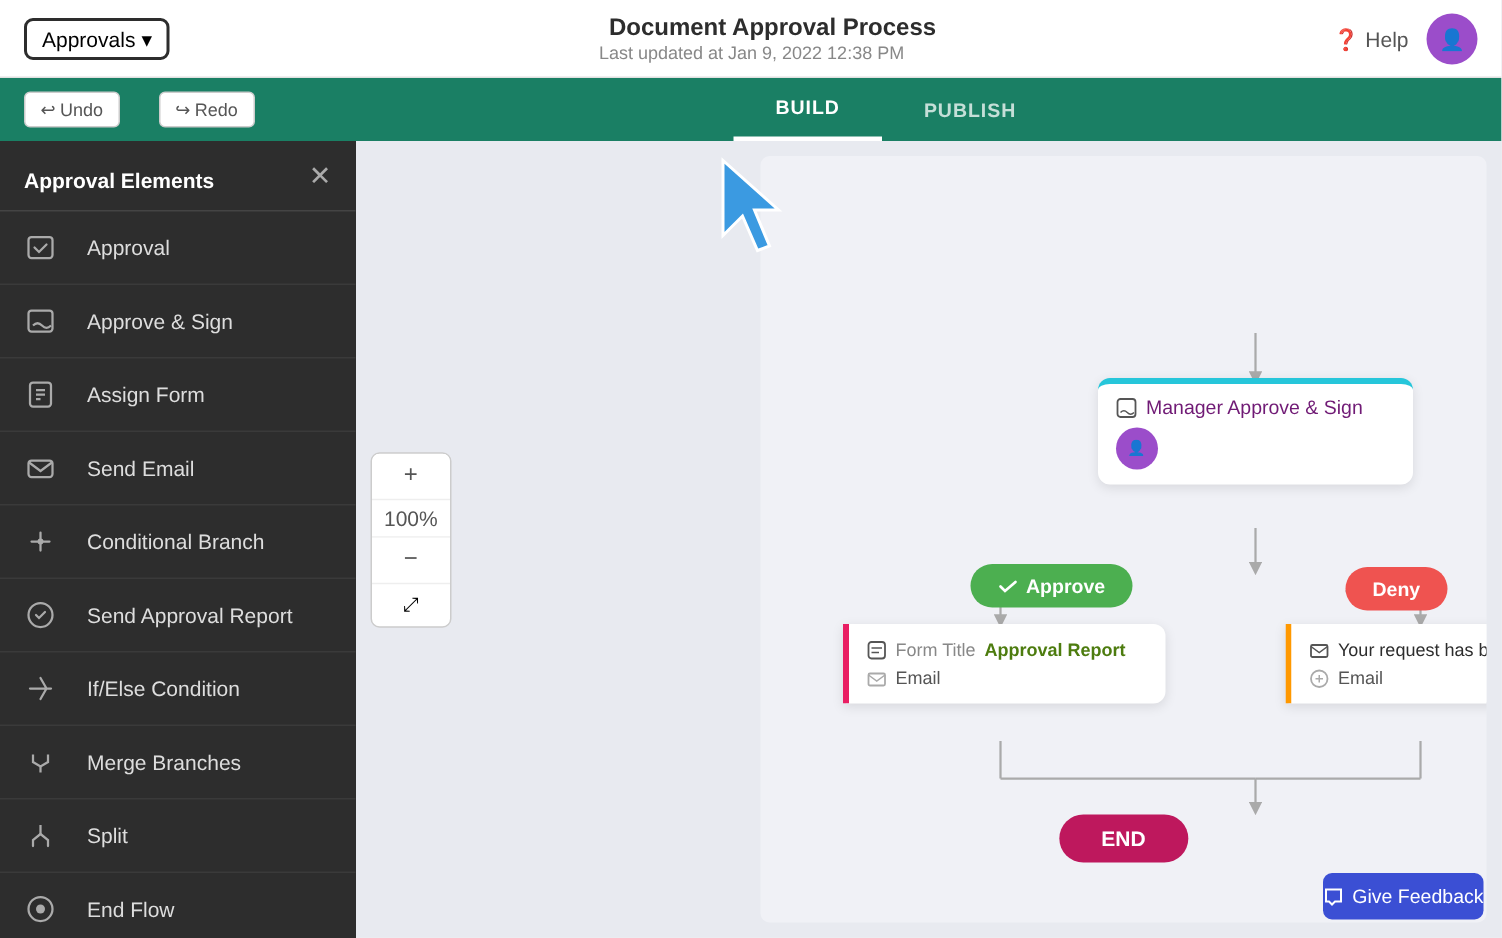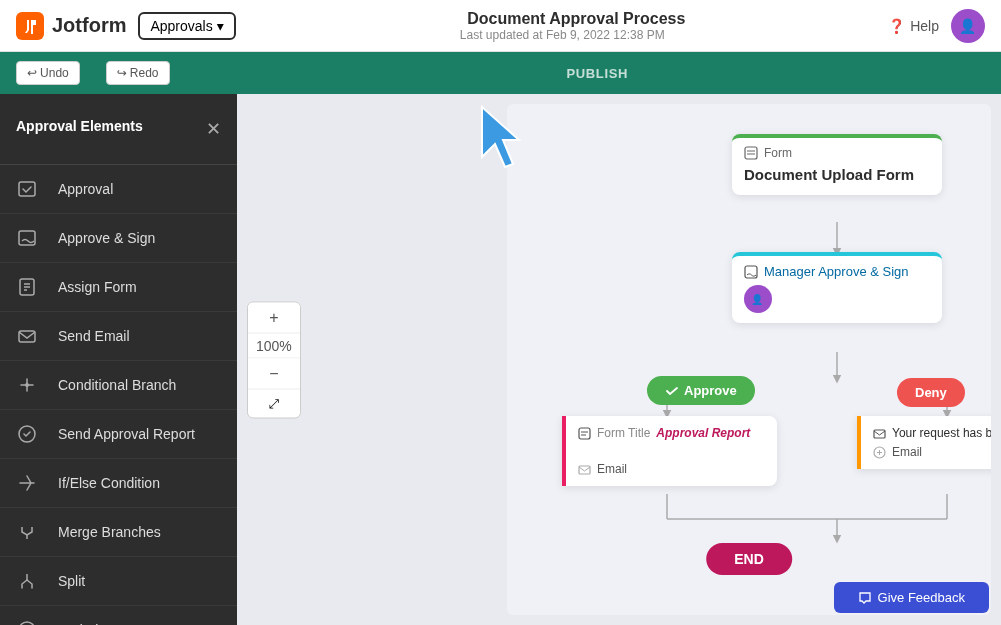--- a/index.html
+++ b/index.html
@@ -48,55 +48,48 @@
 
     
     .main-layout { display: flex; height: calc(625px - 94px); }
 
     
     .sidebar {
       width: 237px; min-width: 237px; background: #2d2d2d; color: #fff;
       display: flex; flex-direction: column; overflow-y: auto;
     }
     .sidebar-header {
-      display: flex; align-items: flex-start; justify-content: space-between;
-      padding: 24px 16px; border-bottom: 1px solid #444;
+      display: flex; align-items: flex-end; justify-content: space-between;
+      padding: 12px 16px; border-bottom: 1px solid #444;
     }
     .sidebar-header-title { font-size: 14px; font-weight: 600; }
     .sidebar-close { cursor: pointer; font-size: 18px; color: #aaa; }
     .sidebar-item {
       display: flex; align-items: center; gap: 20px;
       padding: 13px 16px; cursor: pointer; font-size: 14px; color: #ddd;
       border-bottom: 1px solid #3a3a3a;
     }
     .sidebar-item .item-icon { width: 22px; height: 22px; display: flex; align-items: center; justify-content: center; color: #aaa; font-size: 16px; }
 
     
     .canvas-area {
       flex: 1; background: #e8eaf0; overflow: hidden; position: relative;
     }
   </style>
 </head>
 <body>
 
 <div class="top-header">
-  <div class="logo">
-    <svg class="logo-icon" viewBox="0 0 28 28" xmlns="http://www.w3.org/2000/svg">
-      <rect width="28" height="28" rx="6" fill="#FF6100"></rect>
-      <path d="M8 8h5v10l-2 3h-2l2-3V8zm7 0h5v5h-3v9h-2V8z" fill="#fff"></path>
-    </svg>
-    <span class="logo-text">Jotform</span>
-  </div>
   <button class="breadcrumb-btn">
     <span>Approvals</span>
     <span>▾</span>
   </button>
   <div class="center-title">
     <div class="main-title">Document Approval Process</div>
-    <div class="sub-title">Last updated at Feb 9, 2022 12:38 PM</div>
+    <div class="sub-title">Last updated at Jan 9, 2022 12:38 PM</div>
   </div>
   <div class="header-right">
     <div class="help-btn">
       <span>❓</span>
       <span>Help</span>
     </div>
     <div class="avatar">
       <span>👤</span>
     </div>
   </div>
@@ -107,20 +100,23 @@
     <button class="undo-redo">
       <span>↩</span>
       <span>Undo</span>
     </button>
     <button class="undo-redo">
       <span>↪</span>
       <span>Redo</span>
     </button>
   </div>
   <div class="tabs">
+    <div class="tab active">
+      <span>BUILD</span>
+    </div>
     <div class="tab">
       <span>PUBLISH</span>
     </div>
   </div>
 </div>
 
 <div class="main-layout">
 
   <div class="sidebar">
     <div class="sidebar-header">
@@ -254,34 +250,23 @@
         <line x1="440" y1="390" x2="440" y2="415" stroke="#aaa" stroke-width="1.5"></line>
         <line x1="440" y1="415" x2="330" y2="415" stroke="#aaa" stroke-width="1.5"></line>
         <line x1="330" y1="415" x2="330" y2="435" stroke="#aaa" stroke-width="1.5" marker-end="url(#arrowGray)"></line>
         <defs>
           <marker id="arrowGray" markerWidth="6" markerHeight="6" refX="3" refY="3" orient="auto">
             <path d="M0,0 L0,6 L6,3 z" fill="#aaa"></path>
           </marker>
         </defs>
       </svg>
 
-      <div style="position:absolute;top:30px;left:225px;width:210px;background:#fff;border-radius:8px;border-top:4px solid #4caf50;box-shadow:0 2px 8px rgba(0,0,0,0.1);">
-        <div style="display:flex;align-items:center;gap:6px;padding:8px 12px 4px;font-size:12px;color:#666;">
-          <svg width="14" height="14" viewBox="0 0 14 14">
-              <rect x="1" y="1" width="12" height="12" rx="2" fill="none" stroke="#666" stroke-width="1.2"></rect>
-              <line x1="3" y1="5" x2="11" y2="5" stroke="#666" stroke-width="1"></line>
-              <line x1="3" y1="8" x2="11" y2="8" stroke="#666" stroke-width="1"></line>
-            </svg>
-          <span>Form</span>
-        </div>
-        <div style="padding:2px 12px 12px;font-size:15px;font-weight:600;color:#2d2d2d;">Document Upload Form</div>
-      </div>
 
       <div style="position:absolute;top:148px;left:225px;width:210px;background:#fff;border-radius:8px;border-top:4px solid #26c6da;box-shadow:0 2px 8px rgba(0,0,0,0.1);">
-        <div style="display:flex;align-items:center;gap:6px;padding:8px 12px 6px;font-size:13px;color:#0369a1;font-weight:500;">
+        <div style="display:flex;align-items:center;gap:6px;padding:8px 12px 6px;font-size:13px;color:#701a75;font-weight:500;">
           <svg width="14" height="14" viewBox="0 0 14 14">
               <rect x="1" y="1" width="12" height="12" rx="2" fill="none" stroke="#555" stroke-width="1.2"></rect>
               <path d="M3 10c1.5-1.5 3-1.5 4.5 0s3 1.5 4.5 0" stroke="#555" stroke-width="1" fill="none"></path>
             </svg>
           <span>Manager Approve &amp; Sign</span>
         </div>
         <div style="width:28px;height:28px;border-radius:50%;background:#9b4dca;margin:0 12px 10px;display:flex;align-items:center;justify-content:center;color:#fff;font-size:10px;">👤</div>
       </div>
 
       <div style="position:absolute;top:272px;left:140px;background:#4caf50;color:#fff;border-radius:20px;padding:7px 18px;font-size:13px;font-weight:600;cursor:pointer;display:flex;align-items:center;gap:5px;">
@@ -289,28 +274,28 @@
             <path d="M2 7l3 3 7-6" stroke="#fff" stroke-width="1.8" fill="none" stroke-linecap="round"></path>
           </svg>
         <span>Approve</span>
       </div>
 
       <div style="position:absolute;top:274px;left:390px;background:#ef5350;color:#fff;border-radius:20px;padding:7px 18px;font-size:13px;font-weight:600;cursor:pointer;">
         <span>Deny</span>
       </div>
 
       <div style="position:absolute;top:312px;left:55px;width:215px;border-left:4px solid #e91e63;border-radius:0 8px 8px 0;background:#fff;box-shadow:0 2px 8px rgba(0,0,0,0.1);padding:10px 12px;">
-        <div style="display:flex;align-items:center;gap:6px;font-size:12px;color:#555;margin-bottom:22px;">
+        <div style="display:flex;align-items:center;gap:6px;font-size:12px;color:#555;margin-bottom:5px;">
           <svg width="13" height="13" viewBox="0 0 13 13">
               <rect x="1" y="1" width="11" height="11" rx="2" fill="none" stroke="#555" stroke-width="1.2"></rect>
               <line x1="3" y1="5" x2="10" y2="5" stroke="#555" stroke-width="1"></line>
               <line x1="3" y1="8" x2="8" y2="8" stroke="#555" stroke-width="1"></line>
             </svg>
           <span style="color:#888;font-size:12px;">Form Title</span>
-          <span style="font-weight:600;color:#be185d;font-size:12px;font-style:italic;">Approval Report</span>
+          <span style="font-weight:600;color:#4d7c0f;font-size:12px;">Approval Report</span>
         </div>
         <div style="display:flex;align-items:center;gap:6px;font-size:12px;color:#555;">
           <svg width="13" height="13" viewBox="0 0 13 13">
               <path d="M1 4l5.5 4 5.5-4" stroke="#aaa" stroke-width="1" fill="none"></path>
               <rect x="1" y="3" width="11" height="8" rx="1" fill="none" stroke="#aaa" stroke-width="1.2"></rect>
             </svg>
           <span>Email</span>
         </div>
       </div>
 
@@ -330,21 +315,21 @@
           <span>Email</span>
         </div>
       </div>
 
       <div style="position:absolute;bottom:40px;left:50%;transform:translateX(-50%);background:#be185d;color:#fff;border-radius:20px;padding:8px 28px;font-size:14px;font-weight:700;">
         <span>END</span>
       </div>
 
     </div>
 
-    <button style="position:absolute;bottom:12px;right:12px;background:#3b4fd4;color:#fff;border:none;border-radius:6px;padding:8px 24px;font-size:13px;cursor:pointer;display:flex;align-items:center;gap:6px;text-align:center;">
+    <button style="position:absolute;bottom:12px;right:12px;background:#3b4fd4;color:#fff;border:none;border-radius:6px;padding:8px 0;font-size:13px;cursor:pointer;display:flex;align-items:center;gap:6px;text-align:center;">
       <svg width="14" height="14" viewBox="0 0 14 14">
           <path d="M2 2h10v8H8l-2 2-2-2H2z" fill="none" stroke="#fff" stroke-width="1.3"></path>
         </svg>
       <span>Give Feedback</span>
     </button>
 
   </div>
 </div>
 
 </body></html>

